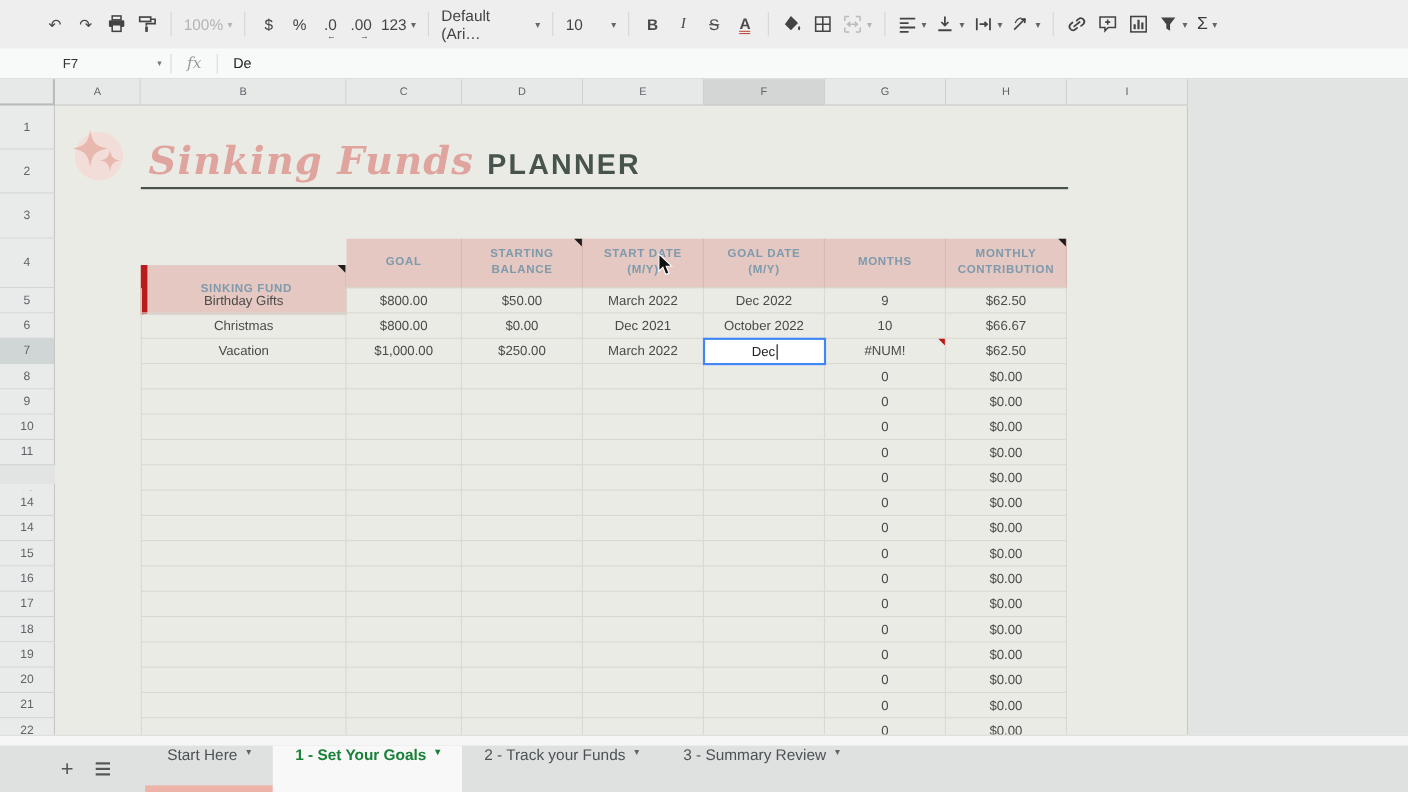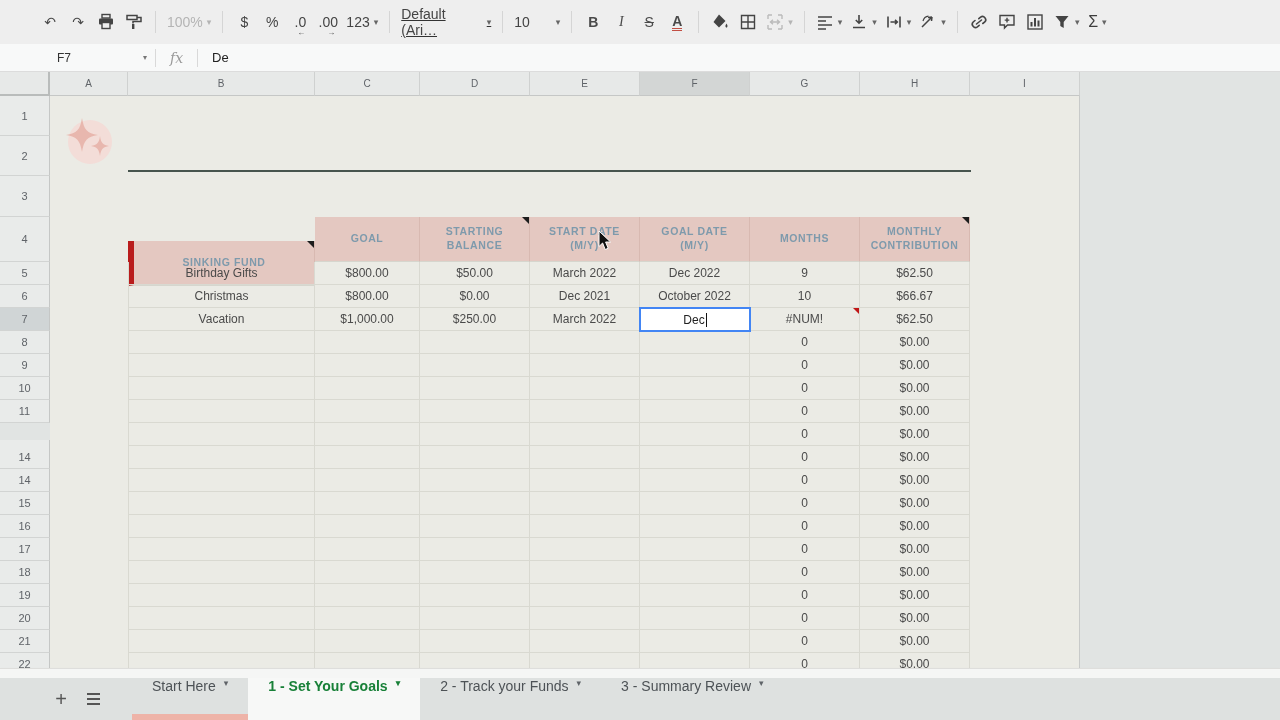--- a/index.html
+++ b/index.html
@@ -11,21 +11,21 @@
   .tb-item { display:flex; align-items:center; justify-content:center; height:28px; min-width:26px; padding:0 3px; margin:0 1px; border-radius:3px; color:#4a4a4a; font-size:14px; cursor:pointer; }
   .tb-item svg { display:block; }
   .tb-sep { width:1px; height:22px; background:#d5d5d5; margin:0 7px; }
   .tb-txt { font-size:14px; color:#444; }
   .tb-item.disabled, .tb-item.disabled .tb-txt, .tb-item.disabled .caret { color:#b4b4b4; }
   .caret { font-size:9px; color:#666; margin-left:4px; }
   .tb-bold { font-weight:bold; }
   .tb-italic { font-style:italic; font-family:"Liberation Serif", serif; }
   .tb-strike { text-decoration:line-through; }
   .tb-underA { border-bottom:3px double #c24f44; padding-bottom:0px; line-height:14px; font-weight:bold;}
-  .tb-font { width:96px; justify-content:flex-start; font-size:13px; color:#333;text-decoration:underline; }
+  .tb-font { width:96px; justify-content:flex-start; font-size:13px; color:#333; }
   .tb-size { width:52px; justify-content:space-between; font-size:13px; color:#333; }
   .dec-wrap { position:relative; }
   .dec-arrow { position:absolute; font-size:8px; color:#444; bottom:-1px; }
   .dec-arrow.l { left:10px; } .dec-arrow.r { right:6px; }
   .sigma { font-size:16px; color:#3d3d3d; }
 
   
   .formula-bar { position:absolute; left:0; top:44px; width:1280px; height:28px; background:#f8f9f9; border-bottom:1px solid #dcdcdc; display:flex; align-items:center;padding-left:43px; }
   .name-box { display:flex; align-items:center; width:112px; padding-left:14px; height:100%; }
   .name-box .ref { font-size:12px; color:#333; flex:1; }
@@ -240,20 +240,24 @@
       </div>
     <div class="grid">
       <div class="sheet-bg"></div>
 
       <svg class="deco" style="position:absolute;left:60px;top:16px;" width="60" height="56" viewBox="0 0 60 56">
         <circle cx="30" cy="30" r="22" fill="#f3ddd8"></circle>
         <path d="M22 6 C24 18 27 21 38 23 C27 25 24 28 22 40 C20 28 17 25 6 23 C17 21 20 18 22 6 Z" fill="#e8b7ae"></path>
         <path d="M40 24 C41 31 43 33 49 34 C43 35 41 37 40 44 C39 37 37 35 31 34 C37 33 39 31 40 24 Z" fill="#e8b7ae"></path>
       </svg>
 
+      <div class="deco-title">
+        <span class="title-script">Sinking Funds</span>
+        <span class="title-caps">PLANNER</span>
+      </div>
       <div class="title-rule"></div>
 
       <div id="gutter">
           <div class="gutter-cell" style="top: 0px; height: 40px;">1</div>
           <div class="gutter-cell" style="top: 40px; height: 40px;">2</div>
           <div class="gutter-cell" style="top: 80px; height: 41px;">3</div>
           <div class="gutter-cell" style="top: 121px; height: 45px;">4</div>
           <div class="gutter-cell" style="top: 166px; height: 23px;">5</div>
           <div class="gutter-cell" style="top: 189px; height: 23px;">6</div>
           <div class="gutter-cell sel" style="top: 212px; height: 23px;">7</div>

